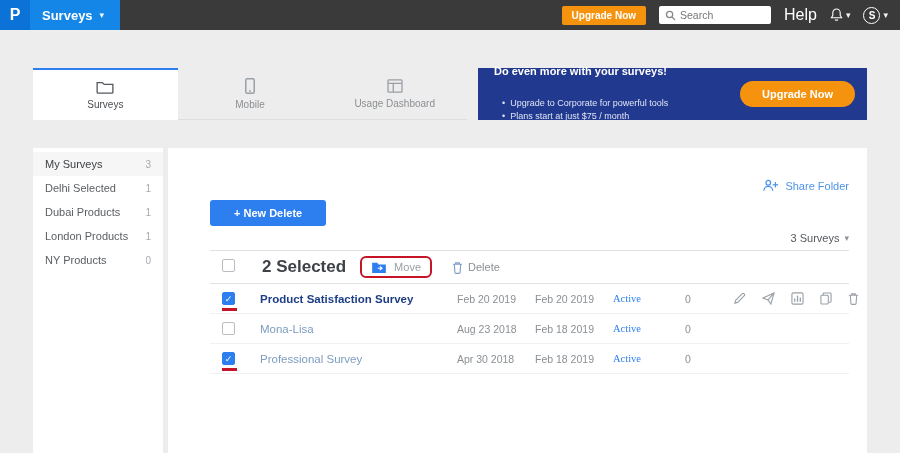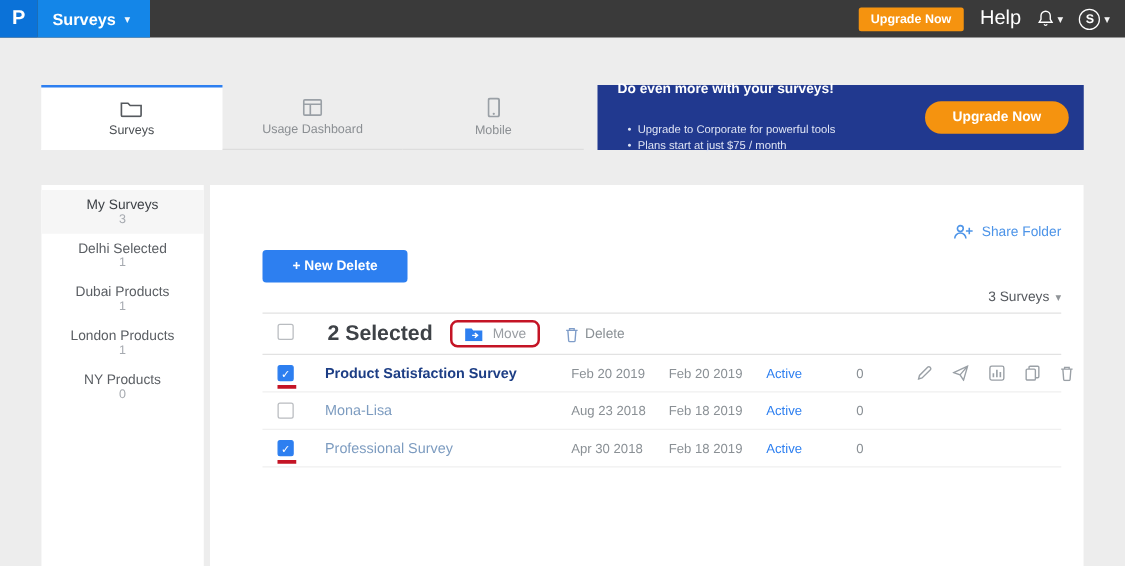--- a/index.html
+++ b/index.html
@@ -32,21 +32,21 @@
   .tab.active{background:#fff;border-bottom:1px solid #fff;border-top:2px solid var(--accent);color:#4a4e52;}
   .promo{flex:1;background:var(--navy);color:#fff;display:flex;align-items:center;padding:0 12px 0 16px;}
   .promo-title{font-size:11px;font-weight:bold;margin-bottom:20px;}
   .promo-bullets{list-style:none;font-size:9px;color:#dfe4f4;padding-left:8px;line-height:1.45;}
   .promo-bullets li::before{content:"\2022";margin-right:5px;}
   .promo-cta{margin-left:auto;background:var(--orange);color:#fff;border:0;border-radius:13px;padding:7px 22px;font-size:11px;font-weight:bold;cursor:pointer;}
 
   .content-row{display:flex;gap:5px;margin-top:28px;flex:1;overflow:hidden;}
   
   .sidebar{width:130px;flex:none;background:#fff;padding-top:4px;}
-  .side-item{display:flex;align-items:center;justify-content:space-between;padding:6px 12px;font-size:11px;color:#5a5e63;cursor:pointer;flex-direction:column;}
+  .side-item{display:flex;align-items:center;justify-content:space-between;padding:6px 12px;font-size:11px;color:#5a5e63;cursor:pointer;}
   .side-item.active{background:#f6f6f6;color:#3e4247;}
   .side-count{font-size:10px;color:#a6aab0;}
 
   
   .main{flex:1;background:#fff;padding:10px 18px 0 42px;overflow:hidden;}
   .share-row{display:flex;justify-content:flex-end;align-items:center;gap:6px;color:#4d94e8;font-size:11px;cursor:pointer;margin-top:21px;}
   .new-survey-row{margin-top:8px;}
   .new-survey{background:var(--accent);color:#fff;border:0;border-radius:3px;padding:7px 24px;font-size:11px;font-weight:bold;cursor:pointer;}
   .count-row{display:flex;justify-content:flex-end;align-items:center;gap:5px;font-size:11px;color:#55595e;margin-top:6px;cursor:pointer;}
   .count-row .caret{color:#8b8f93;}
@@ -63,38 +63,47 @@
 
   .trow{display:flex;align-items:center;height:30px;border-bottom:1px solid #f0f0f0;padding-left:12px;}
   .cell-check{width:38px;flex:none;position:relative;display:flex;align-items:flex-start;height:100%;padding-top:8px;}
   .checkbox{width:13px;height:13px;border:1px solid #b9bcc0;border-radius:2px;background:#fff;display:inline-flex;align-items:center;justify-content:center;font-size:9px;color:#fff;cursor:pointer;}
   .checkbox.checked{background:var(--accent);border-color:var(--accent);}
   .checkbox.checked::after{content:"\2713";}
   .red-underline{position:absolute;left:0;top:24px;width:15px;height:3px;background:var(--annotation-red);}
   .cell-name{width:197px;flex:none;font-size:11.5px;color:#7d9cc0;cursor:pointer;}
   .cell-name.bold{font-weight:bold;color:#1d3e85;}
   .cell-date{width:78px;flex:none;font-size:10.5px;color:#8a9095;}
-  .cell-status{width:72px;flex:none;font-size:10.5px;color:var(--accent);}
+  .cell-status{width:72px;flex:none;font-size:10.5px;color:var(--accent);font-family:Liberation Serif, serif;}
   .cell-resp{width:48px;flex:none;font-size:10.5px;color:#8a9095;}
   .cell-actions{flex:1;display:flex;justify-content:flex-end;align-items:center;gap:16px;padding-right:4px;color:#9aa0a6;}
   .act{display:flex;cursor:pointer;}
 </style>
 </head>
 <body>
 
 <header class="topbar">
   <div class="brand">
     <div class="logo">P</div>
     <div class="app-menu">
       <span class="lbl">Surveys</span>
       <span class="caret">▾</span>
     </div>
   </div>
   <div class="topbar-right">
     <button class="upgrade-sm">Upgrade Now</button>
+    <div class="search">
+      <span style="display:flex;">
+        <svg width="11" height="11" viewBox="0 0 12 12">
+            <circle cx="5" cy="5" r="3.4" fill="none" stroke="#888" stroke-width="1.4"></circle>
+            <line x1="7.7" y1="7.7" x2="11" y2="11" stroke="#888" stroke-width="1.4"></line>
+          </svg>
+      </span>
+      <input placeholder="Search" style="">
+    </div>
     <span class="help">Help</span>
     <div class="bell">
       <span style="display:flex;">
         <svg width="13" height="14" viewBox="0 0 14 15">
             <path d="M7 1 a4 4 0 0 1 4 4 v3 l1.5 2.5 H1.5 L3 8 V5 a4 4 0 0 1 4 -4 z" fill="none" stroke="#fff" stroke-width="1.2"></path>
             <path d="M5.7 12.3 a1.4 1.4 0 0 0 2.6 0" fill="none" stroke="#fff" stroke-width="1.2"></path>
           </svg>
       </span>
       <span class="caret">▾</span>
     </div>
@@ -111,36 +120,36 @@
       <div class="tab active">
         <span style="display:flex;">
           <svg width="18" height="14" viewBox="0 0 20 16">
               <path d="M1 3 h6 l2 2 h10 v9 a1 1 0 0 1 -1 1 H2 a1 1 0 0 1 -1 -1 z" fill="none" stroke="#55595e" stroke-width="1.5"></path>
             </svg>
         </span>
         <span>Surveys</span>
       </div>
       <div class="tab">
         <span style="display:flex;">
+          <svg width="10" height="16" viewBox="0 0 10 16">
+              <rect x="0.75" y="0.75" width="8.5" height="14.5" rx="1.5" fill="none" stroke="#9aa0a6" stroke-width="1.5"></rect>
+              <circle cx="5" cy="13" r="0.9" fill="#9aa0a6"></circle>
+            </svg>
+        </span>
+        <span>Mobile</span>
+      </div>
+      <div class="tab">
+        <span style="display:flex;">
           <svg width="16" height="14" viewBox="0 0 18 16">
               <rect x="1" y="1" width="16" height="14" rx="1" fill="none" stroke="#9aa0a6" stroke-width="1.5"></rect>
               <line x1="1" y1="5" x2="17" y2="5" stroke="#9aa0a6" stroke-width="1.5"></line>
               <line x1="7" y1="5" x2="7" y2="15" stroke="#9aa0a6" stroke-width="1.5"></line>
             </svg>
         </span>
         <span>Usage Dashboard</span>
-      </div>
-      <div class="tab">
-        <span style="display:flex;">
-          <svg width="10" height="16" viewBox="0 0 10 16">
-              <rect x="0.75" y="0.75" width="8.5" height="14.5" rx="1.5" fill="none" stroke="#9aa0a6" stroke-width="1.5"></rect>
-              <circle cx="5" cy="13" r="0.9" fill="#9aa0a6"></circle>
-            </svg>
-        </span>
-        <span>Mobile</span>
       </div>
     </div>
     <div class="promo">
       <div>
         <div class="promo-title">Do even more with your surveys!</div>
         <ul class="promo-bullets">
           <li>Upgrade to Corporate for powerful tools</li>
           <li>Plans start at just $75 / month</li>
         </ul>
       </div>

